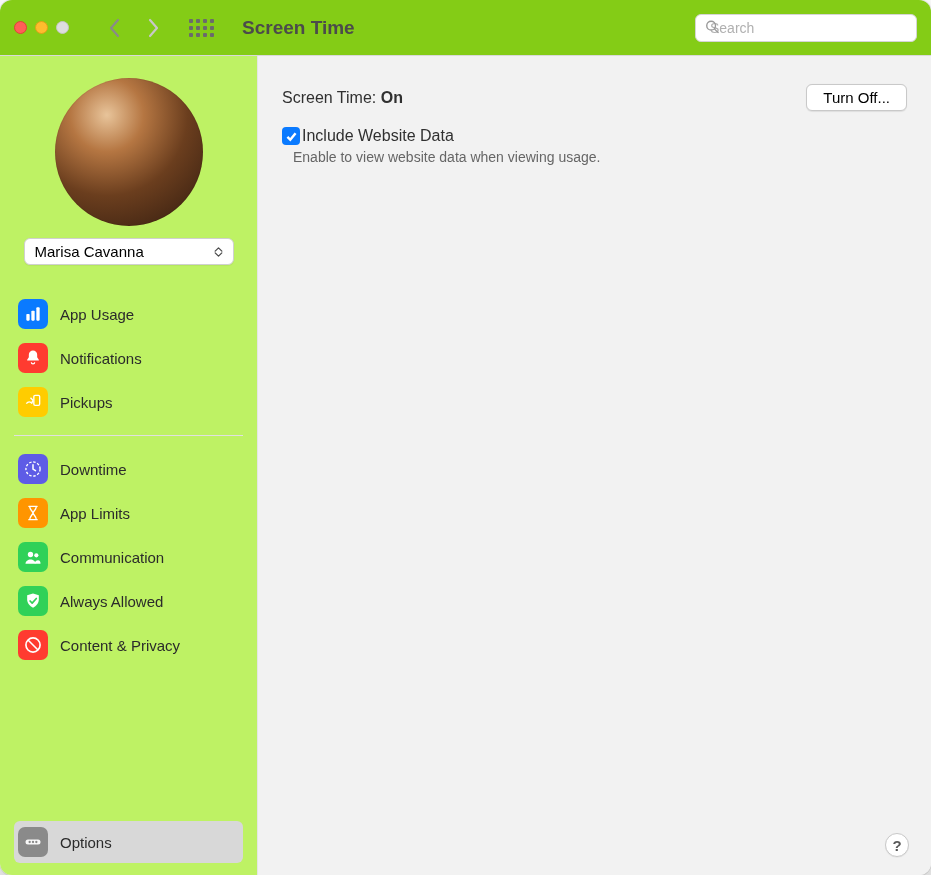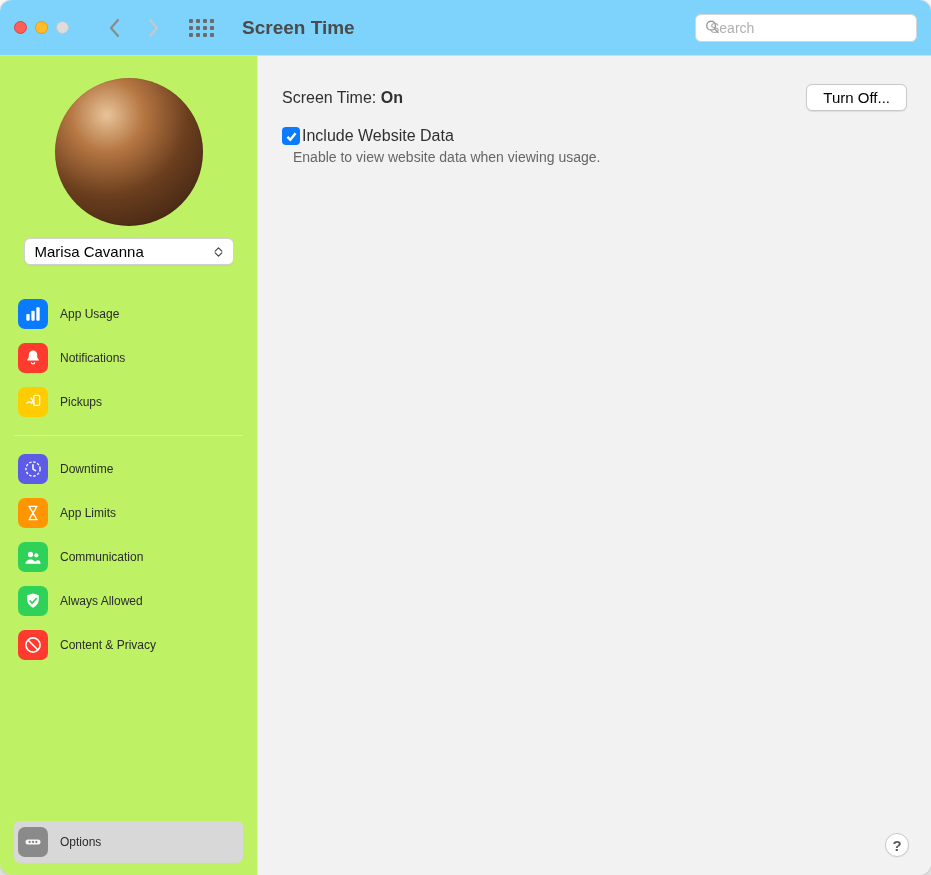--- a/index.html
+++ b/index.html
@@ -20,21 +20,21 @@
   display: flex;
   flex-direction: column;
   position: relative;
 }
 .titlebar {
   height: 56px;
   display: flex;
   align-items: center;
   padding: 0 14px;
   gap: 8px;
-  background: #7dd3fc;
+  background: #84cc16;
   border-bottom: 1px solid #d9d9d9;
 }
 .traffic { display: flex; gap: 8px; align-items:center; margin-right: 10px;}
 .tl-btn { width: 13px; height: 13px; border-radius: 50%; }
 .tl-close { background:#ff5f57; border:0.5px solid #e14138;}
 .tl-min { background:#febc2e; border:0.5px solid #e1a116;}
 .tl-max { background:#ddd; border:0.5px solid #c5c5c5;}
 .nav-arrows { display:flex; gap:18px; margin-left:18px; color:#8a8a8a;}
 .nav-arrows .arrow { font-size:22px; cursor:pointer; display:flex; align-items:center; justify-content:center; width:20px;}
 .grid-icon { margin-left:18px; display:grid; grid-template-columns:repeat(4,4px); grid-auto-rows:4px; gap:3px; color:#6b6b6b; cursor:pointer;}
@@ -61,21 +61,21 @@
 }
 .user-select {
   width:210px; margin:0 auto; display:flex; align-items:center; justify-content:space-between;
   padding:4px 8px 4px 10px; border:1px solid #d0d0d0; border-radius:6px; background:#fff;
   font-size:15px; cursor:pointer; box-shadow: 0 0.5px 1px rgba(0,0,0,0.05);
 }
 .user-select .chev { display:flex; flex-direction:column; align-items:center; background:#fff; border-radius:4px; padding:1px 2px; color:#3a3a3a; font-size:8px; line-height:7px;}
 .nav-list { margin-top:28px; display:flex; flex-direction:column; gap:2px;}
 .nav-item {
   display:flex; align-items:center; gap:12px; padding:6px 4px; border-radius:6px;
-  font-size:12px; color:#2b2b2b; cursor:pointer;
+  font-size:15px; color:#2b2b2b; cursor:pointer;
 }
 .nav-item.selected { background:#d8d8d8; }
 .nav-sep { height:1px; background:#e0e0e0; margin:10px 0;}
 .ic {
   width:30px; height:30px; border-radius:7px; display:flex; align-items:center; justify-content:center;
   flex-shrink:0;
 }
 .ic svg { width:20px; height:20px; }
 .options-item { margin-top:auto;}
 .options-item .ic { background:#8a8a8a;}

